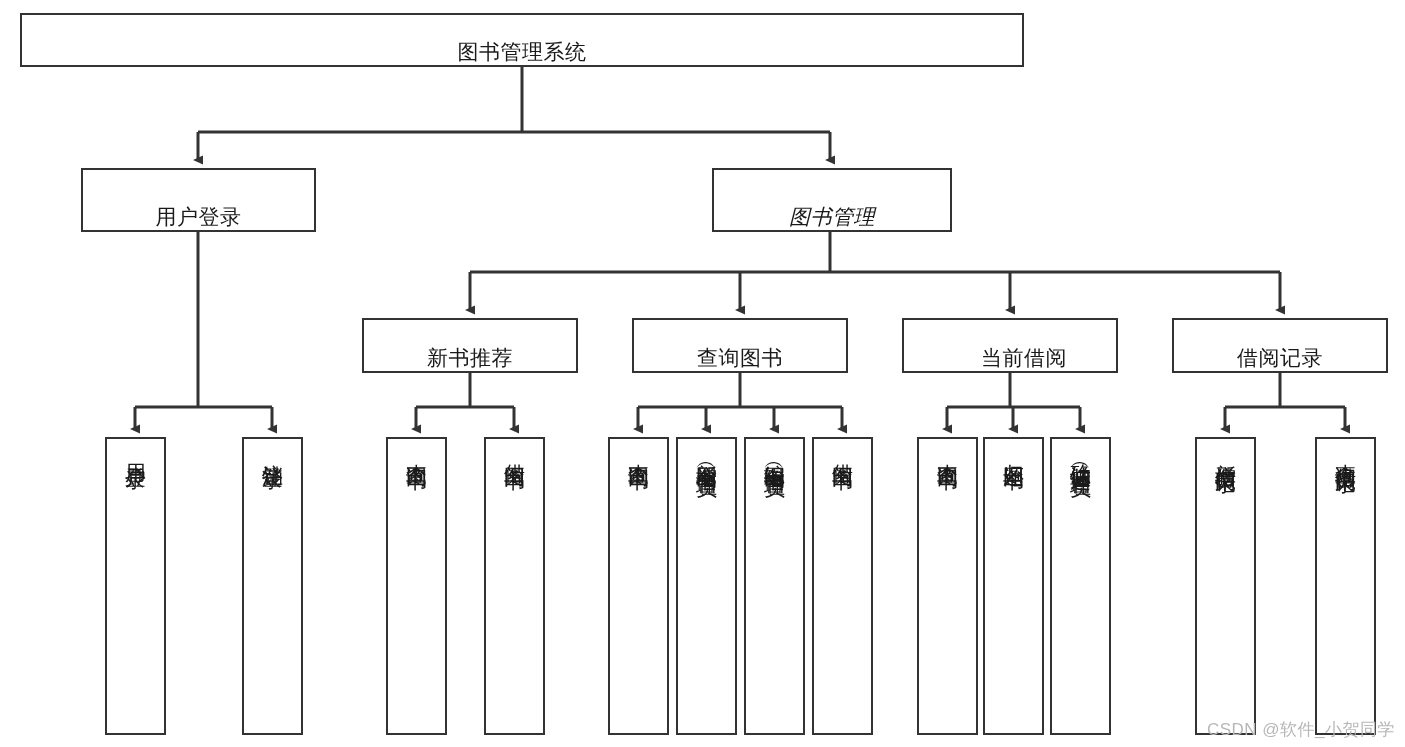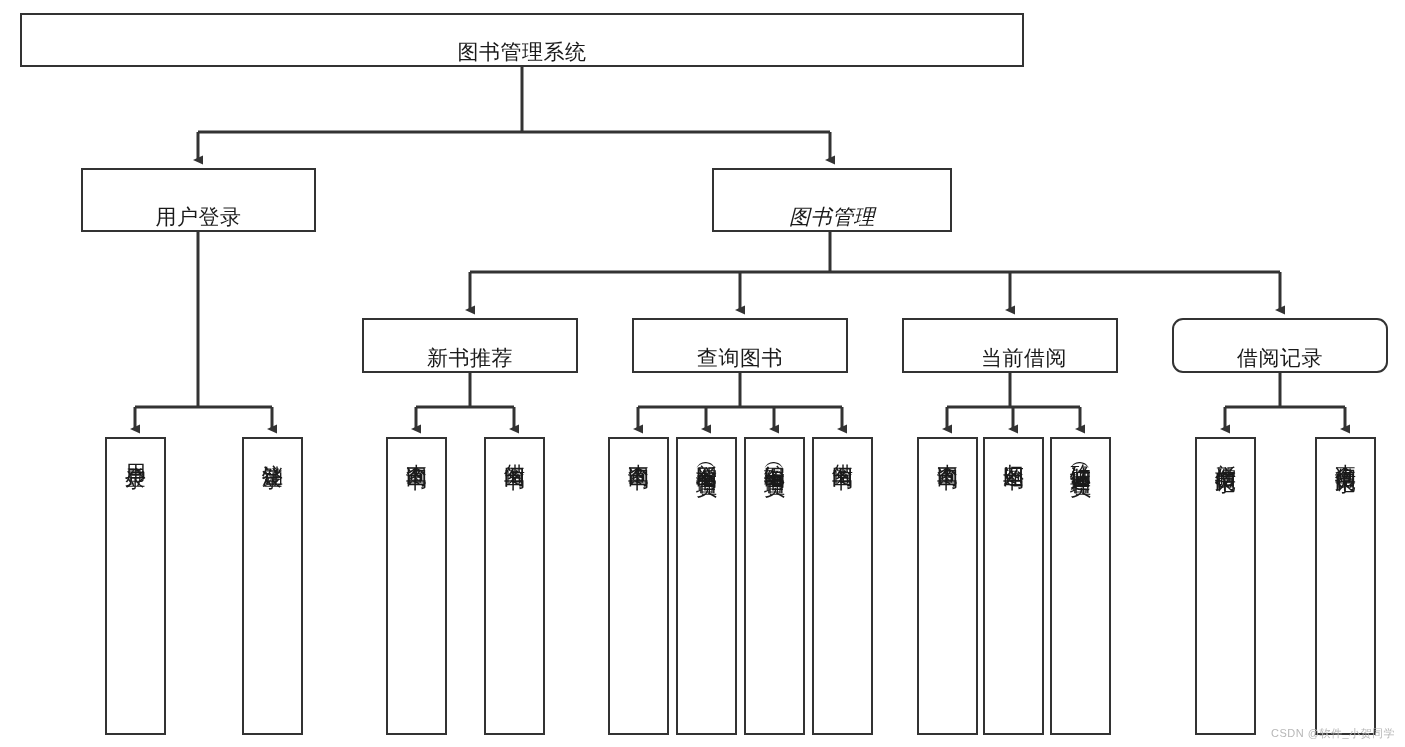--- a/index.html
+++ b/index.html
@@ -54,21 +54,21 @@
     text-orientation: upright;
     font-size: 21px;
     line-height: 1.05;
     letter-spacing: 2px;
     white-space: nowrap;
   }
   #watermark {
     position: absolute;
     right: 10px;
     bottom: 6px;
-    font-size: 11px;
+    font-size: 17px;
     color: #b7b7b7;
     white-space: nowrap;
     letter-spacing: 0.5px;
   }
 </style>
 </head>
 <body>
 
 <div id="canvas">
 
@@ -135,21 +135,21 @@
 
   <div class="node horiz" style="left:362px; top:318px; width:216px; height:55px;">
     <span class="label">新书推荐</span>
   </div>
   <div class="node horiz" style="left:632px; top:318px; width:216px; height:55px;">
     <span class="label">查询图书</span>
   </div>
   <div class="node horiz" style="left:902px; top:318px; width:216px; height:55px;padding-left:28px;">
     <span class="label">当前借阅</span>
   </div>
-  <div class="node horiz" style="left:1172px; top:318px; width:216px; height:55px;border-radius:11px;">
+  <div class="node horiz" style="left:1172px; top:318px; width:216px; height:55px;">
     <span class="label">借阅记录</span>
   </div>
 
   <div class="node vert" style="left:105px; top:437px; width:61px; height:298px;">
     <span class="label">用户登录</span>
   </div>
   <div class="node vert" style="left:242px; top:437px; width:61px; height:298px;">
     <span class="label">注销登录</span>
   </div>
 

